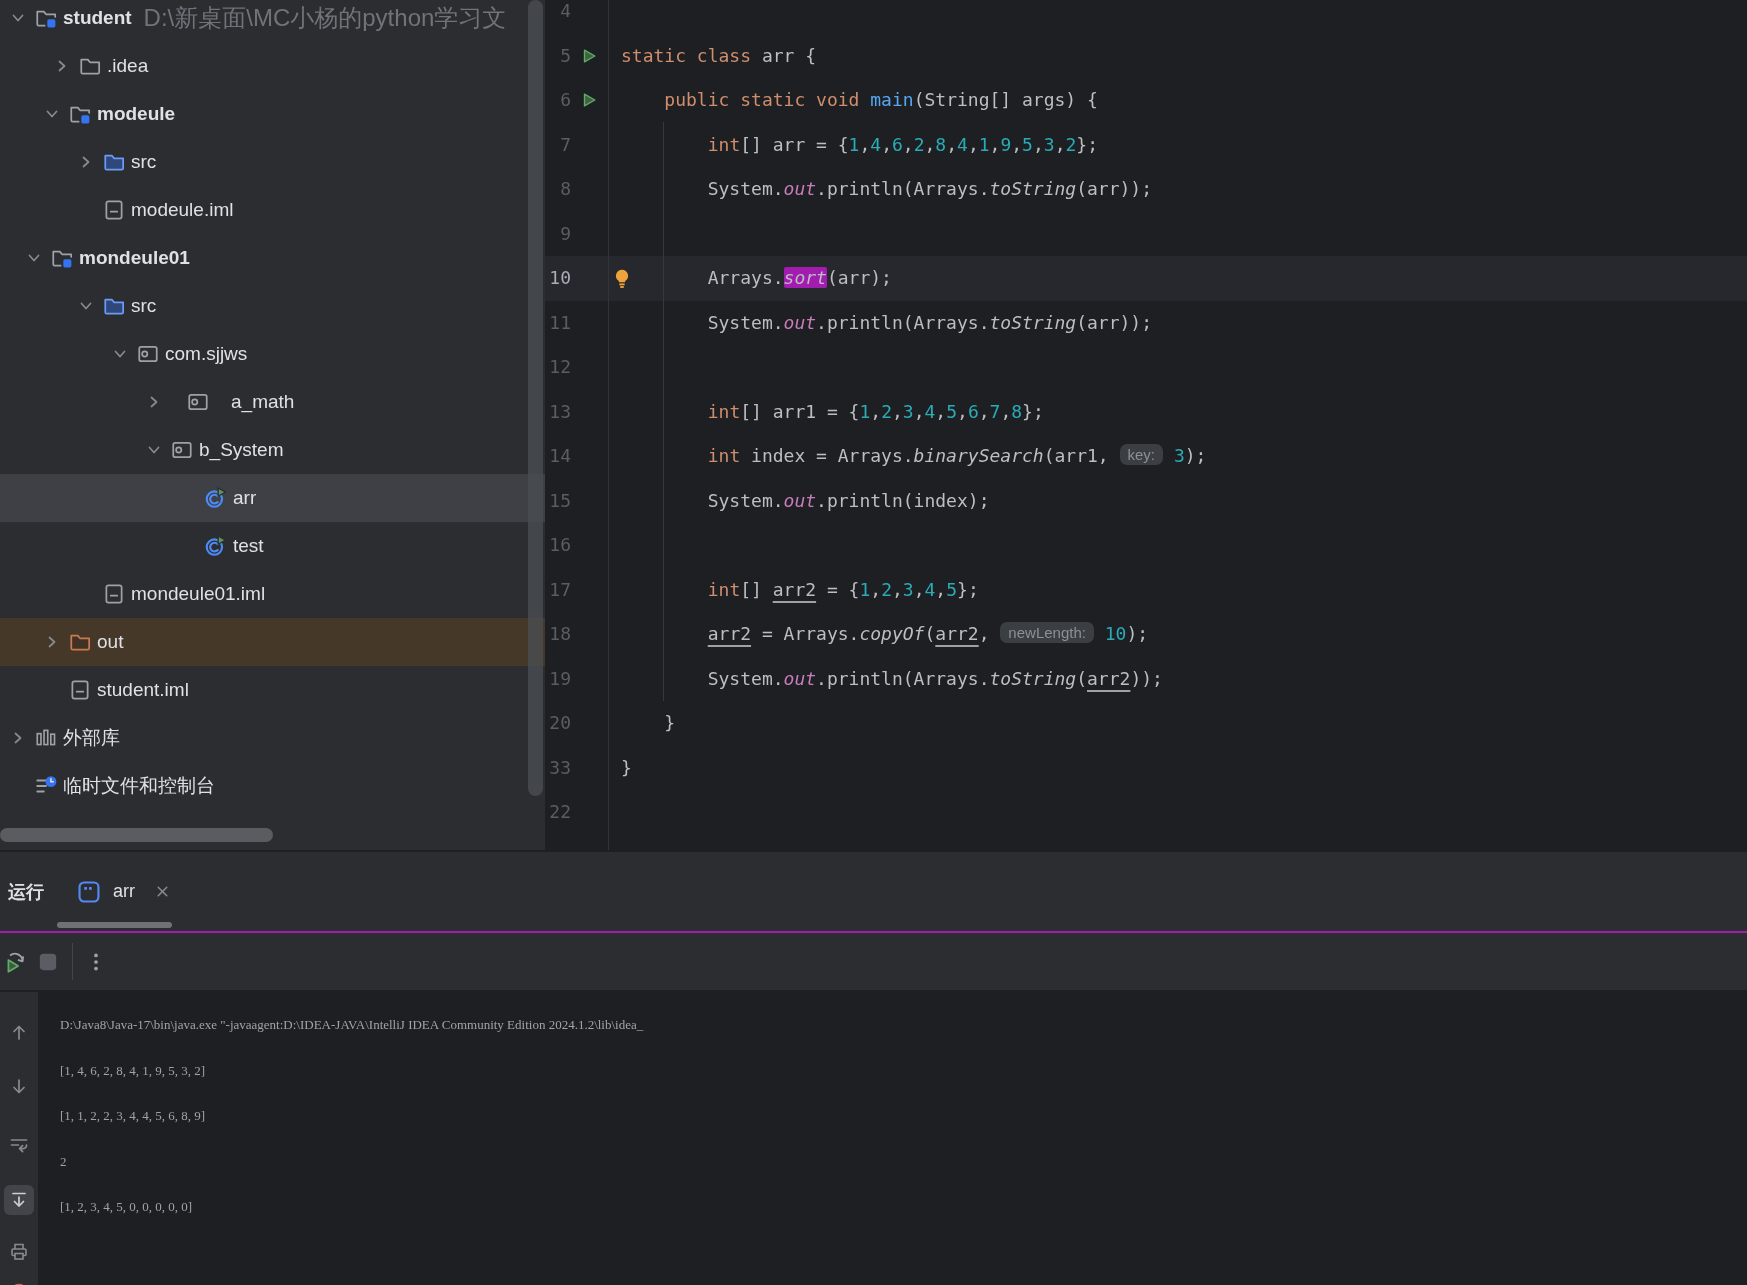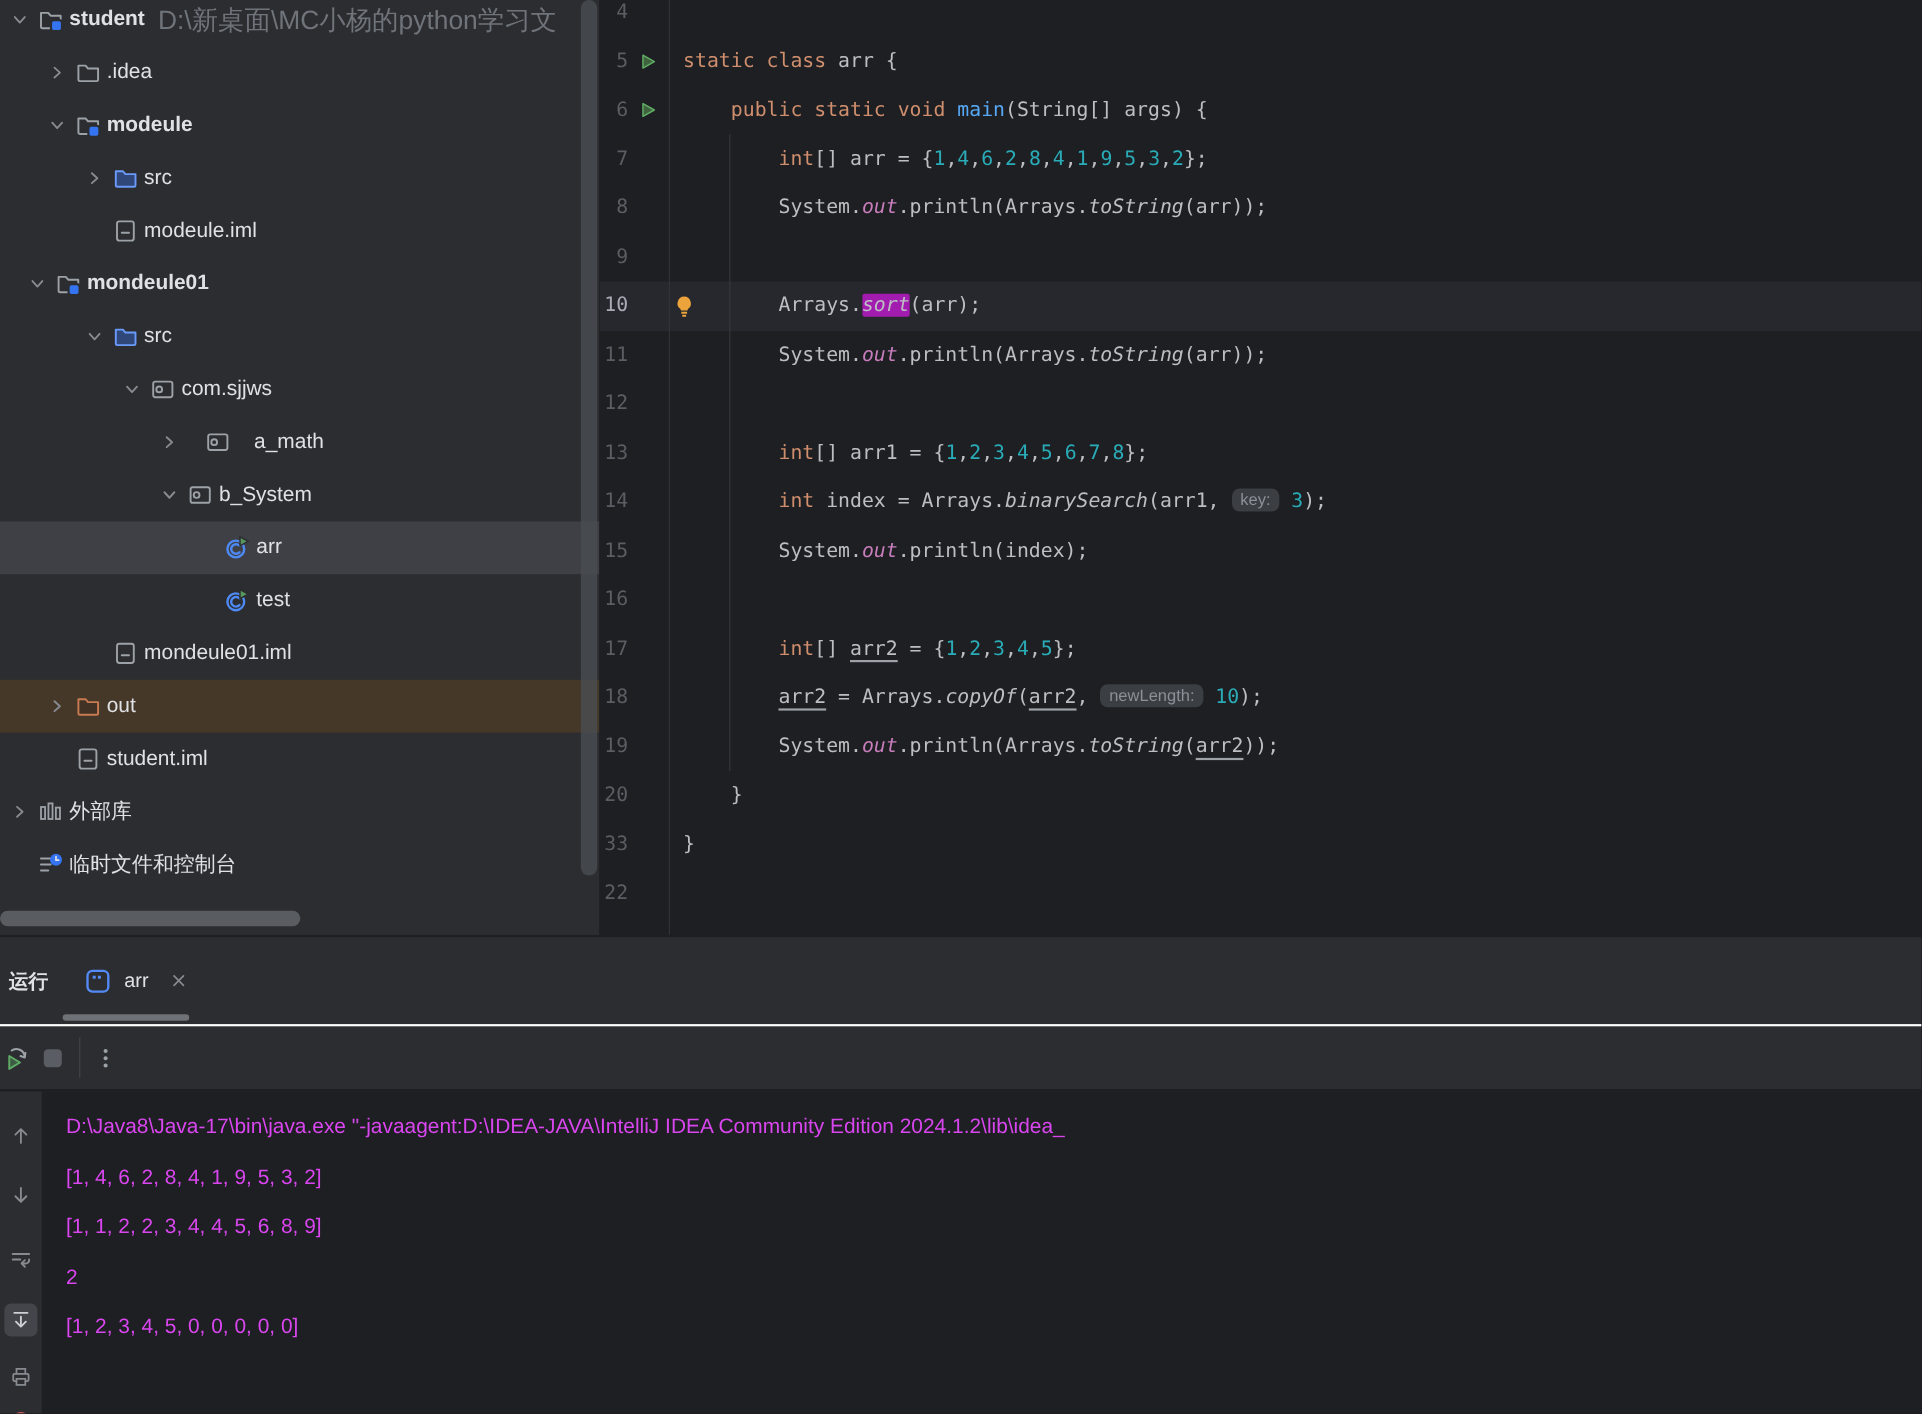--- a/index.html
+++ b/index.html
@@ -45,43 +45,43 @@
   .tok-f{color:#C77DBB;font-style:italic;}
   .tok-i{color:#BCBEC4;font-style:italic;}
   .tok-u{color:#BCBEC4;text-decoration:underline;text-underline-offset:5px;
          text-decoration-color:#9DA2A8;text-decoration-thickness:1.5px;}
   .tok-s{color:#BCBEC4;font-style:italic;background:#a21caf;border-radius:2px;}
   .tok-h{background:#3B3E43;color:#8C9097;border-radius:7px;padding:2px 8px;
          font:15px "Liberation Sans","DejaVu Sans",sans-serif;display:inline-block;vertical-align:2px;}
 
   
   #run-panel{position:absolute;left:0;top:850px;width:1747px;height:435px;background:#2B2D30;border-top:2px solid #1E1F22;box-sizing:border-box;}
-  #run-header{position:relative;height:79px;border-bottom:2px solid #ffffff;}
+  #run-header{position:relative;height:79px;border-bottom:2px solid #a21caf;}
   #run-title{position:absolute;left:8px;top:0;height:79px;display:flex;align-items:center;
              color:#DFE1E5;font-size:18px;font-weight:bold;}
   #run-tab{position:absolute;left:74px;top:0;height:79px;display:flex;align-items:center;gap:10px;}
   #run-tab .ticon svg{width:26px;height:26px;}
   #run-tab-label{color:#DFE1E5;font-size:18px;}
   #run-tab-close{margin-left:8px;}
   #run-tab-close svg{width:19px;height:19px;}
   #tab-pill{position:absolute;left:57px;top:70px;width:115px;height:6px;border-radius:3px;background:#6E7276;}
   #run-toolbar{position:relative;height:57px;border-bottom:2px solid #1E1F22;}
   .tbtn{position:absolute;top:0;height:57px;display:flex;align-items:center;justify-content:center;}
   #btn-rerun{left:1px;width:30px;}  #btn-rerun svg{width:26px;height:26px;}
   #btn-stop{left:34px;width:28px;}  #btn-stop svg{width:24px;height:24px;}
   #tb-sep{position:absolute;left:72px;top:10px;width:1px;height:37px;background:#43454A;}
   #btn-more{left:82px;width:28px;}  #btn-more svg{width:22px;height:22px;}
   #console{position:absolute;left:0;top:140px;width:1747px;height:295px;background:#1E1F22;overflow:hidden;}
   #console-gutter{position:absolute;left:0;top:0;width:38px;height:295px;background:#2B2D30;}
   .gicon{position:absolute;left:4px;width:30px;height:30px;display:flex;align-items:center;justify-content:center;}
   .gicon svg{width:22px;height:22px;}
   .gicon.sel{background:#43454A;border-radius:6px;}
   #console-out{position:absolute;left:60px;top:10px;}
-  .cline{height:45.5px;line-height:45.5px;white-space:pre;color:#d946ef;
-         font-family:Liberation Sans, sans-serif;font-size:19px;}
+  .cline{height:45.5px;line-height:45.5px;white-space:pre;color:#a3a3a3;
+         font-family:Liberation Serif, serif;font-size:13px;}
 </style>
 </head>
 <body>
 
 <div id="app">
 
   <aside id="project-panel">
     <div id="tree">
         <div class="trow" style="padding-left: 4px;">
           <span class="chev">
@@ -91,21 +91,21 @@
           </span>
           <span class="ticon">
             <svg viewBox="0 0 22 22">
               <path d="M3,5.2 h6 l2,2.4 h8.4 v9.2 a1.3,1.3 0 0 1 -1.3,1.3 h-13.8 a1.3,1.3 0 0 1 -1.3,-1.3 z" fill="none" stroke="#9DA2A8" stroke-width="1.6" stroke-linejoin="round"></path>
               <rect x="11.3" y="11.3" width="9.2" height="9.2" rx="2.4" fill="#3574F0" stroke="#2B2D30" stroke-width="1.8"></rect>
             </svg>
           </span>
           <span class="tlabel bold">student</span>
           <span class="thint">D:\新桌面\MC小杨的python学习文</span>
         </div>
-        <div class="trow" style="padding-left: 38px;">
+        <div class="trow" style="padding-left: 48px;">
           <span class="chev">
             <svg viewBox="0 0 20 20">
               <polyline points="7.5,5.5 12.5,10 7.5,14.5" fill="none" stroke="#878B91" stroke-width="1.7" stroke-linecap="round" stroke-linejoin="round"></polyline>
             </svg>
           </span>
           <span class="ticon">
             <svg viewBox="0 0 22 22">
               <path d="M3,5.2 h6 l2,2.4 h8.4 v9.2 a1.3,1.3 0 0 1 -1.3,1.3 h-13.8 a1.3,1.3 0 0 1 -1.3,-1.3 z" fill="none" stroke="#9DA2A8" stroke-width="1.6" stroke-linejoin="round"></path>
             </svg>
           </span>

